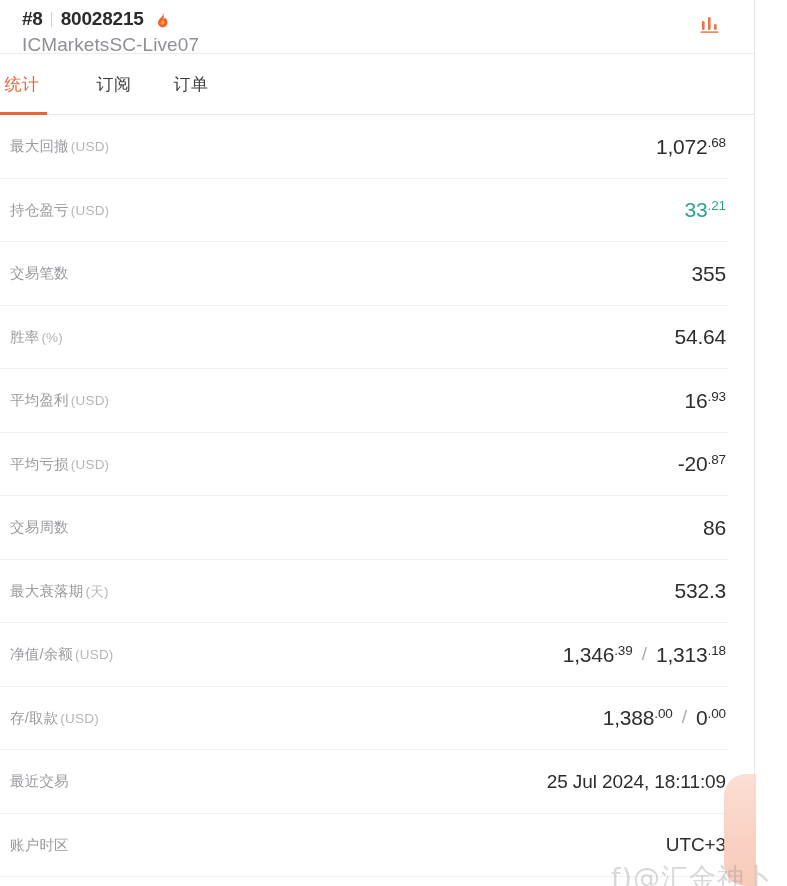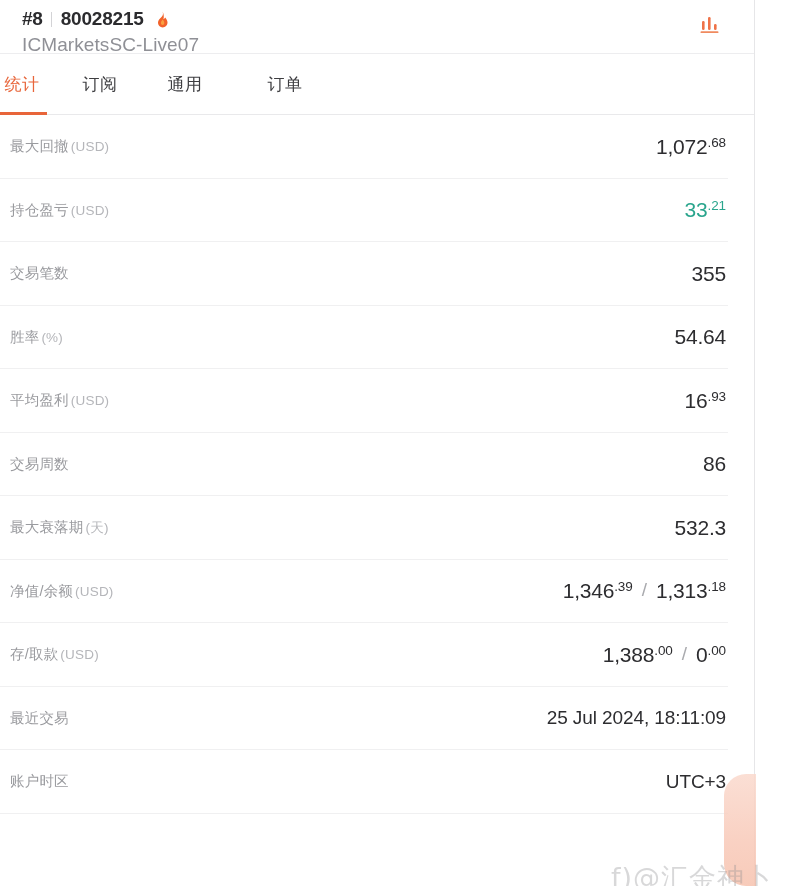--- a/index.html
+++ b/index.html
@@ -97,38 +97,37 @@
     cursor: pointer;
   }
 
   
   .tabs {
     position: relative;
     height: 61px;
     border-bottom: 1px solid #e9e9eb;
     display: flex;
     align-items: center;
-    gap: 8px;
   }
 
   .tab {
     position: relative;
     height: 61px;
     display: flex;
     align-items: center;
     justify-content: center;
     font-size: 17px;
     color: #3d3d40;
     cursor: pointer;
     padding: 0 4px;
     letter-spacing: 0.5px;
   }
 
   .tab:nth-child(1) { margin-left: -2px; width: 48px; }
-  .tab:nth-child(2) { margin-left: 22px; width: 48px; }
+  .tab:nth-child(2) { margin-left: 44px; width: 48px; }
   .tab:nth-child(3) { margin-left: 29px; width: 48px; }
   .tab:nth-child(4) { margin-left: 44px; width: 48px; }
 
   .tab.active {
     color: #e8653a;
     font-weight: 400;
   }
 
   .tab.active::after {
     content: "";
@@ -270,21 +269,20 @@
           <rect x="10" y="2" width="2.6" height="13" rx="1.2" fill="#ef7248"></rect>
           <rect x="16" y="9" width="2.6" height="6" rx="1.2" fill="#ef7248"></rect>
           <rect x="2.5" y="16.3" width="18" height="1.8" rx="0.9" fill="#f08a5f"></rect>
         </svg>
       </div>
     </div>
 
     <div class="tabs">
       <div class="tab active">统计</div>
       <div class="tab">订阅</div>
-      <div class="tab">通用</div>
       <div class="tab">订单</div>
     </div>
 
     <div class="rows" id="rows">
         <div class="row">
           <div class="row-label"><span>最大回撤</span><span class="unit">(USD)</span></div>
           <div class="row-value">
             <span class="v-int">1,072</span>
             <span class="v-dec">.68</span>
           </div>
@@ -306,20 +304,27 @@
           <div class="row-label"><span>胜率</span><span class="unit">(%)</span></div>
           <div class="row-value">
             <span class="v-plain">54.64</span>
           </div>
         </div>
         <div class="row">
           <div class="row-label"><span>平均盈利</span><span class="unit">(USD)</span></div>
           <div class="row-value">
             <span class="v-int">16</span>
             <span class="v-dec">.93</span>
+          </div>
+        </div>
+        <div class="row">
+          <div class="row-label"><span>平均亏损</span><span class="unit">(USD)</span></div>
+          <div class="row-value">
+            <span class="v-int">-20</span>
+            <span class="v-dec">.87</span>
           </div>
         </div>
         <div class="row">
           <div class="row-label"><span>交易周数</span></div>
           <div class="row-value">
             <span class="v-plain">86</span>
           </div>
         </div>
         <div class="row">
           <div class="row-label"><span>最大衰落期</span><span class="unit">(天)</span></div>

